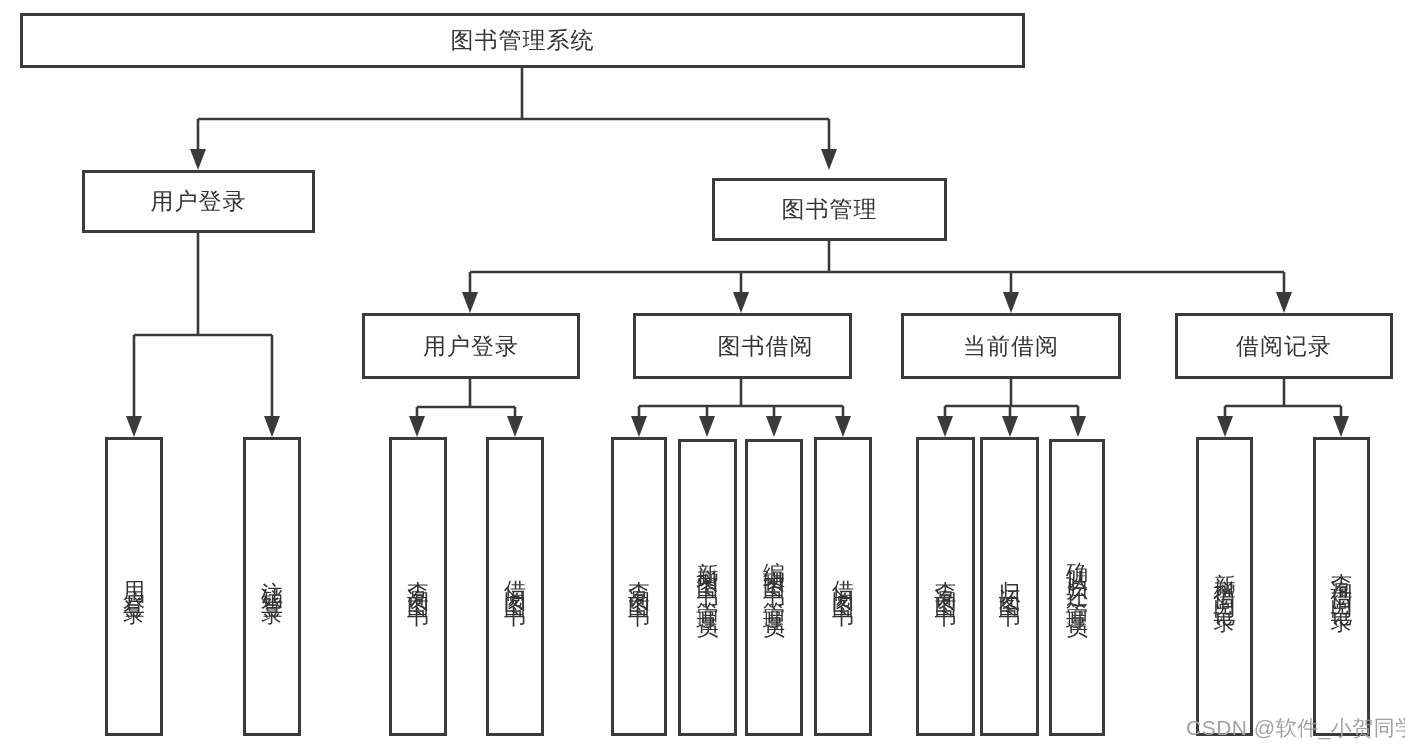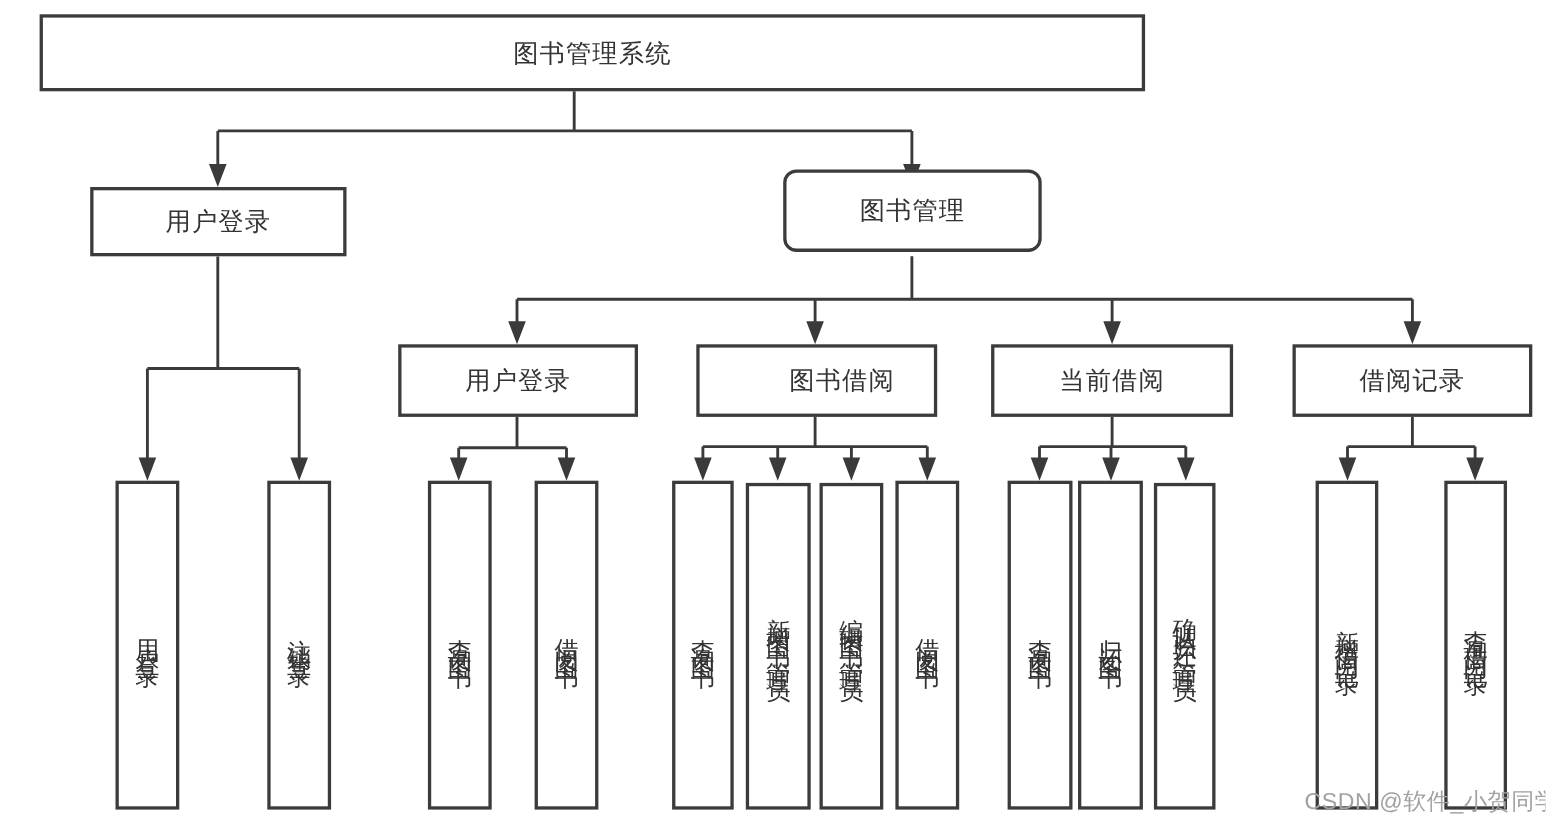--- a/index.html
+++ b/index.html
@@ -94,28 +94,28 @@
              M699 416 L715 416 L707 437 Z
              M766 416 L782 416 L774 437 Z
              M835 416 L851 416 L843 437 Z
              M937 416 L953 416 L945 437 Z
              M1002 416 L1018 416 L1010 437 Z
              M1070 416 L1086 416 L1078 437 Z
              M1217 416 L1233 416 L1225 437 Z
              M1333 416 L1349 416 L1341 437 Z"></path>
   </svg>
 
-  <div class="hnode" style="left:36px; top:13px; width:1005px; height:70px;justify-content:center;">
+  <div class="hnode" style="left:20px; top:13px; width:1005px; height:55px;justify-content:center;">
     <span class="lbl">图书管理系统</span>
   </div>
 
   <div class="hnode" style="left:82px; top:170px; width:233px; height:63px;">
     <span class="lbl">用户登录</span>
   </div>
-  <div class="hnode" style="left:712px; top:154px; width:235px; height:75px;border-radius:12px;">
+  <div class="hnode" style="left:712px; top:178px; width:235px; height:63px;">
     <span class="lbl">图书管理</span>
   </div>
 
   <div class="hnode" style="left:362px; top:313px; width:218px; height:66px;">
     <span class="lbl">用户登录</span>
   </div>
   <div class="hnode" style="left:633px; top:313px; width:219px; height:66px;padding-left:46px;">
     <span class="lbl">图书借阅</span>
   </div>
   <div class="hnode" style="left:901px; top:313px; width:220px; height:66px;">

